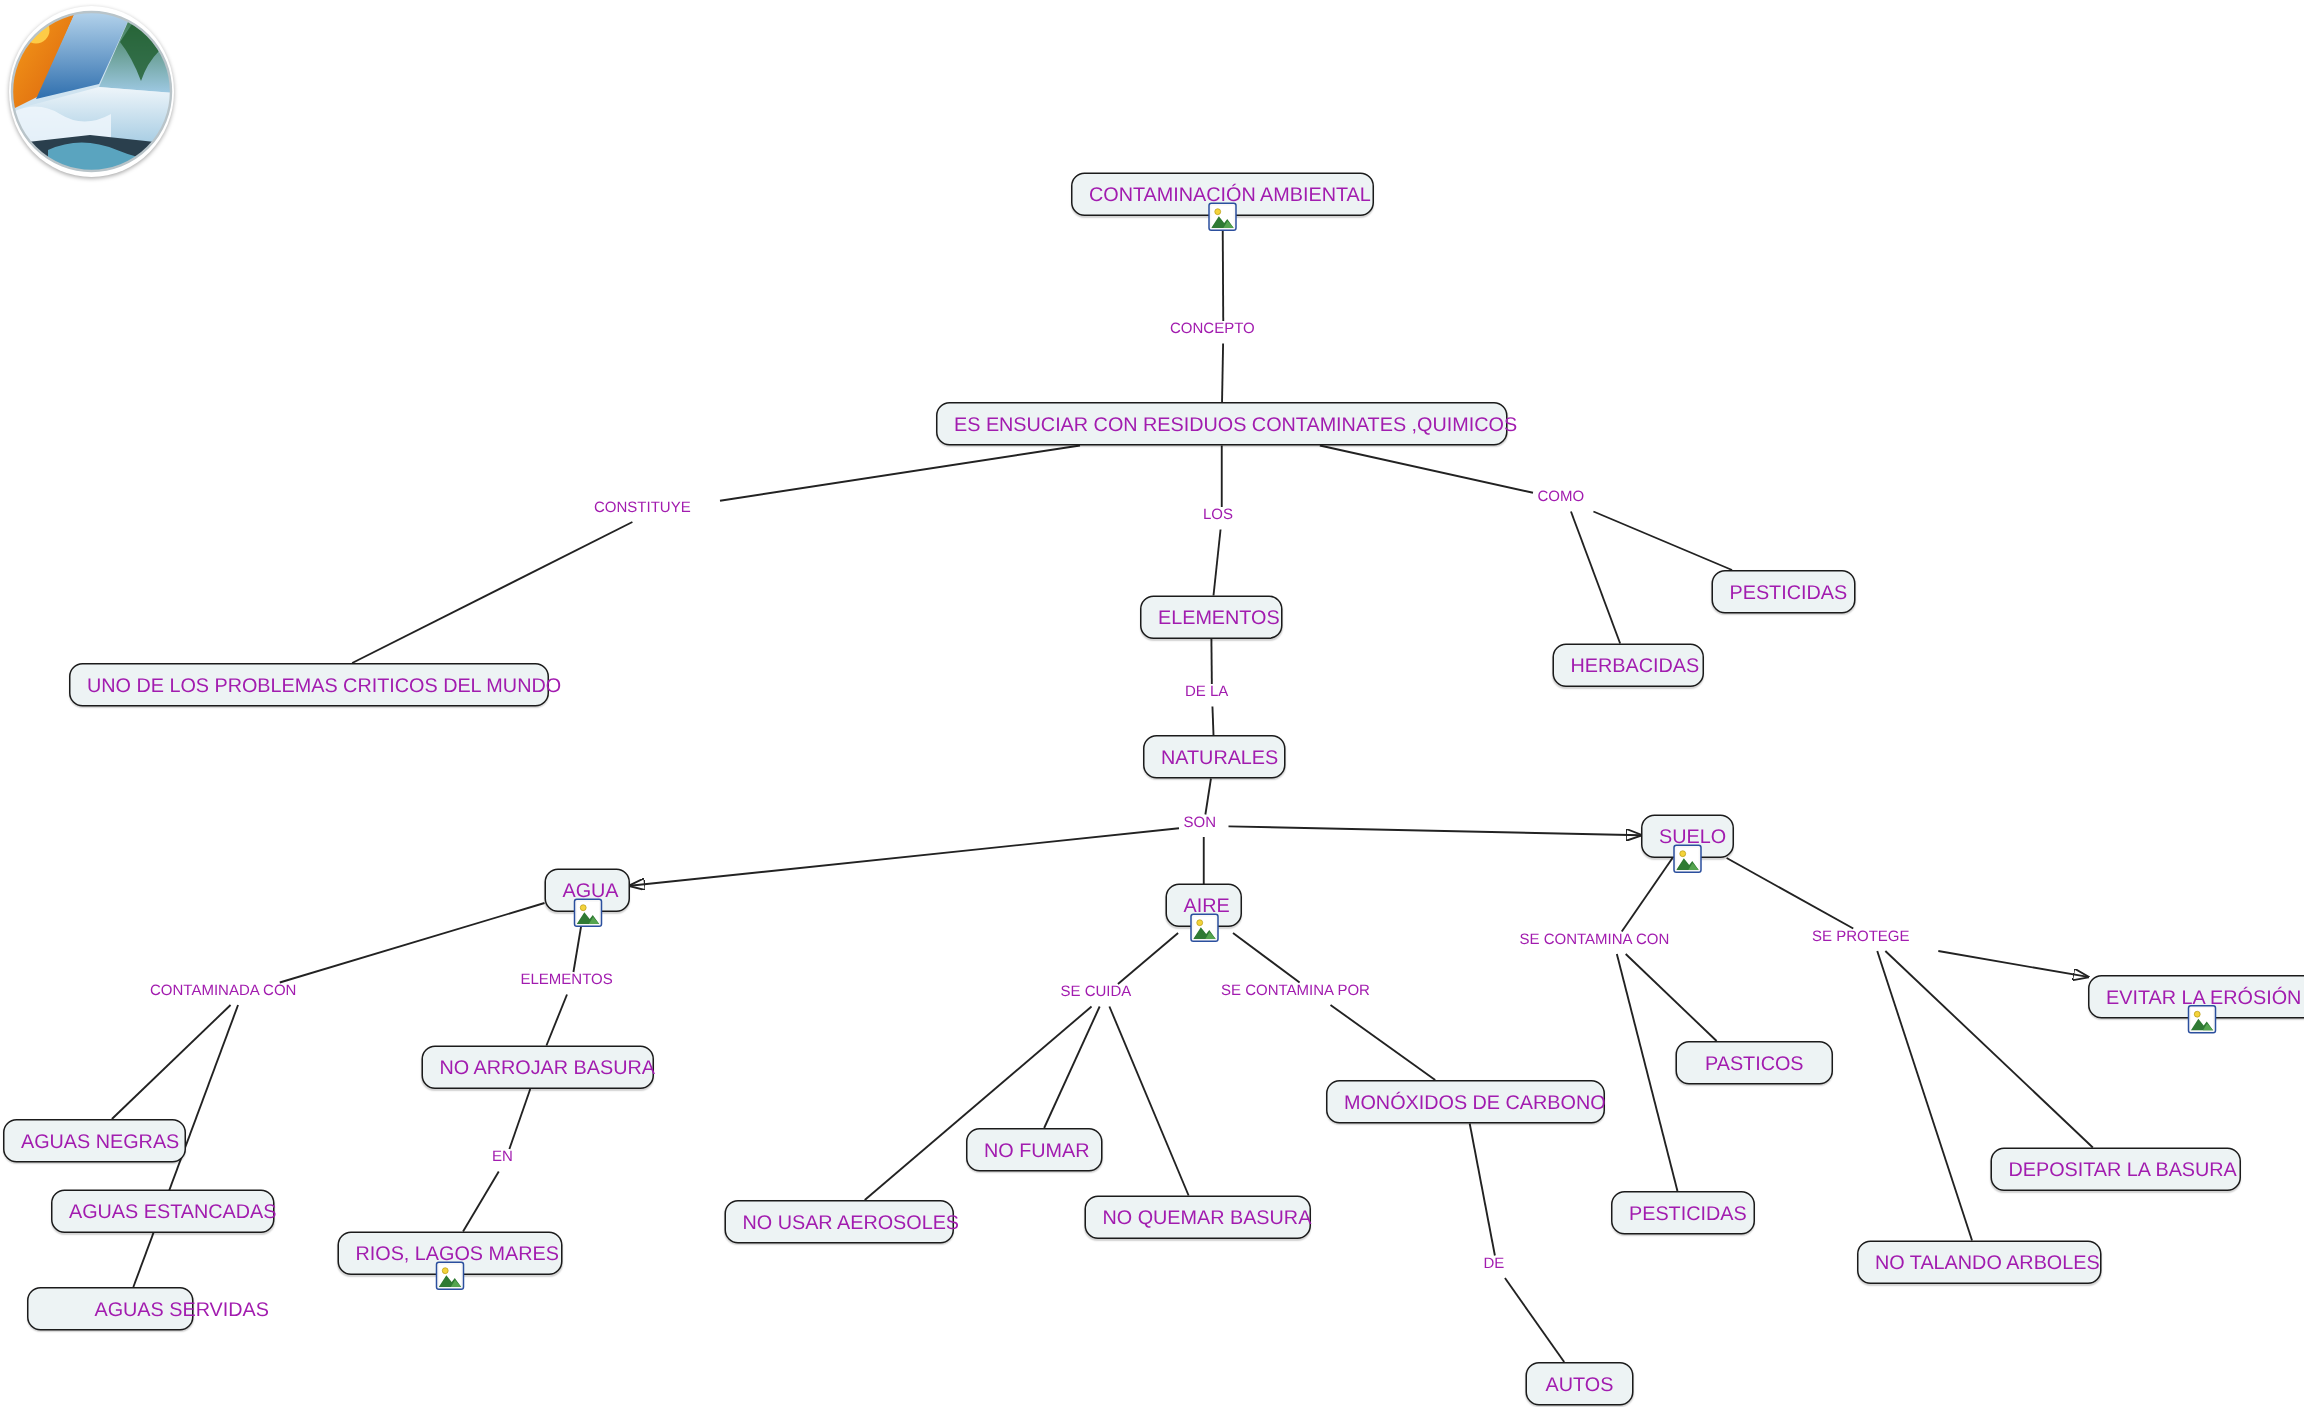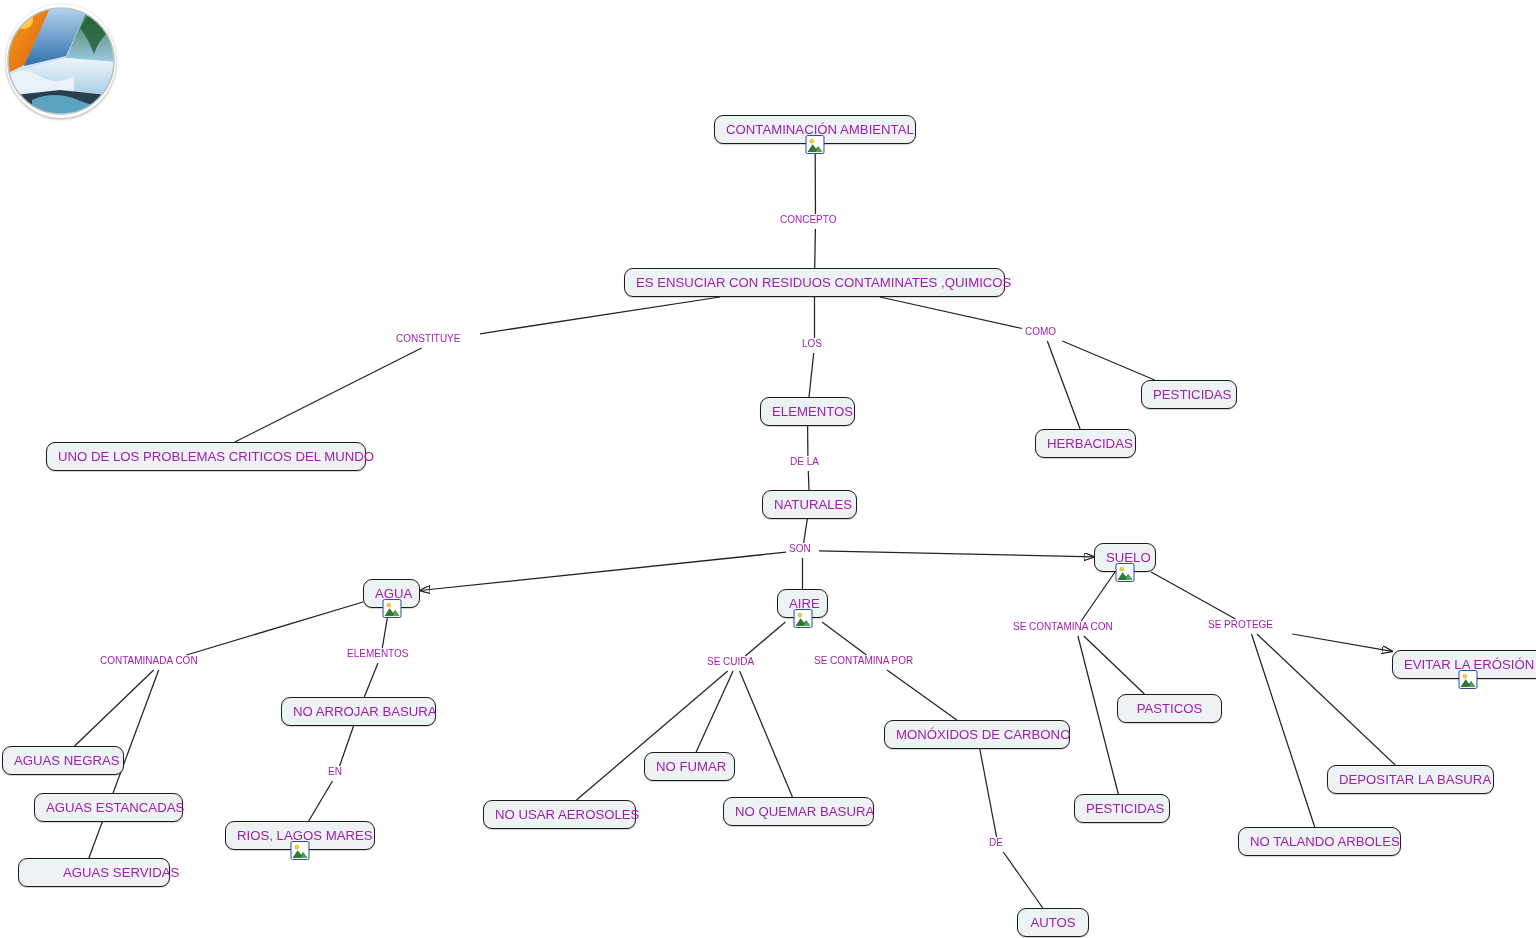--- a/index.html
+++ b/index.html
@@ -185,21 +185,21 @@
             <path d="M8.6 16 L11.6 11 L16 16 Z" fill="#55a44f"></path>
           </svg>
         </span>
       </div>
       <div class="node" style="left: 2px; top: 746px; width: 122px; text-align: center;">
         <span class="txt">AGUAS NEGRAS</span>
       </div>
       <div class="node" style="left: 34px; top: 793px; width: 149px; text-align: center;">
         <span class="txt">AGUAS ESTANCADAS</span>
       </div>
-      <div class="node" style="left: 18px; top: 858px; width: 152px; text-align: center; padding-left: 44px;">
+      <div class="node" style="left: 18px; top: 858px; width: 111px; text-align: center; padding-left: 44px;">
         <span class="txt">AGUAS SERVIDAS</span>
       </div>
       <div class="node" style="left: 281px; top: 697px; width: 155px; text-align: center;">
         <span class="txt">NO ARROJAR BASURA</span>
       </div>
       <div class="node" style="left: 225px; top: 821px; width: 150px; text-align: center;">
         <span class="txt">RIOS, LAGOS MARES</span>
         <span class="badge">
           <svg viewBox="0 0 16 16" xmlns="http://www.w3.org/2000/svg">
             <rect x="0" y="0" width="16" height="16" fill="#ffffff"></rect>

